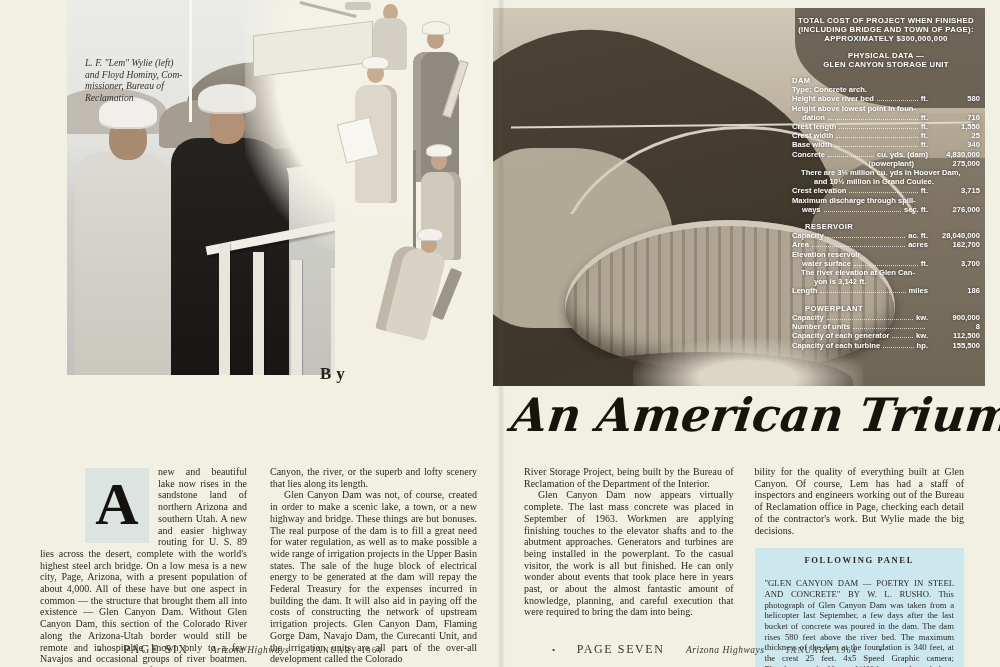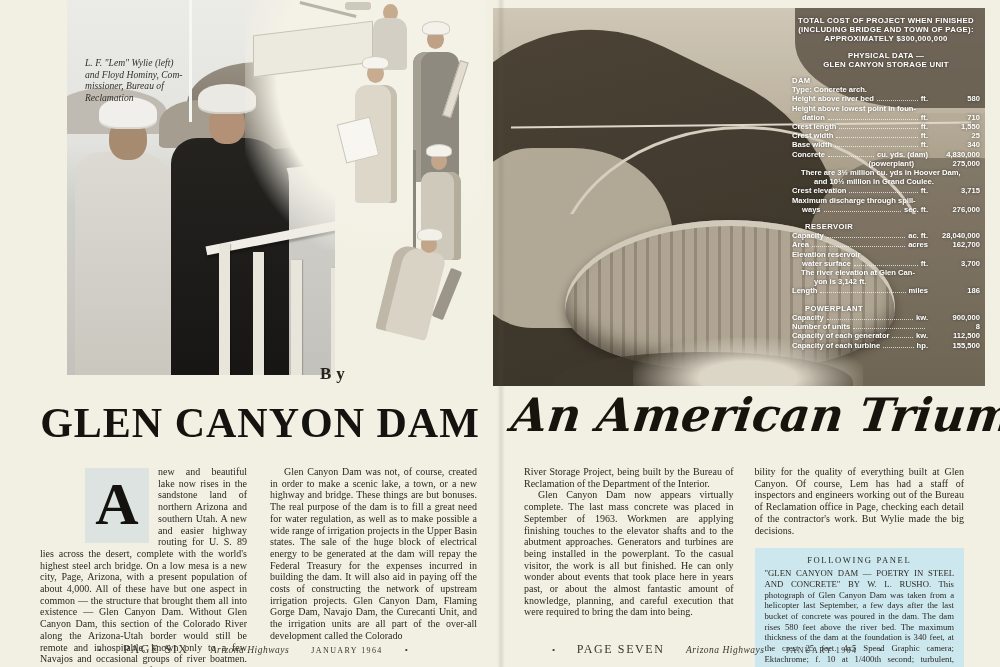--- a/index.html
+++ b/index.html
@@ -110,21 +110,21 @@
   .s-dots { flex:1; border-bottom:1px dotted rgba(255,255,255,.7); margin:0 3px 2px 3px; min-width:6px; }
   .s-u { text-align:right; white-space:nowrap; }
   .s-v { width:52px; text-align:right; white-space:nowrap; }
   .stats-body { margin-top:6px; }
 
   
   .script-title { position:absolute; left:512px; top:388px; width:476px; text-align:center;
     font-family:"DejaVu Serif", serif; font-style:italic; font-weight:bold; font-size:46px;
     transform:skewX(-7deg); letter-spacing:0px; color:#17140e; white-space:nowrap; z-index:3; }
   .panel-box { margin-top:12px; background:#cde7ef; padding:7px 10px 8px 10px; }
-  .panel-heading { text-align:center; font-size:8.6px; letter-spacing:1.6px; color:#2c2a24; margin-bottom:3px; }
+  .panel-heading { text-align:center; font-size:8.6px; letter-spacing:1.6px; color:#2c2a24; margin-bottom:13px;font-weight:bold; }
   .panel-body { font-size:8.7px; line-height:10.7px; text-align:justify; color:#2c2a24; }
 </style>
 </head>
 <body>
 
 <div class="spread">
 
   <div class="photo-left">
     <div class="pl-rock-l"></div>
     <div class="pl-rock-r"></div>
@@ -173,28 +173,28 @@
     <div class="sk-jack"></div>
     <div class="sk-jack-head"></div>
     <div class="sk-jack-hat"></div>
     <div class="sk-hammer"></div>
   </div>
 
   <div class="byline">
     <div class="byline-1">By</div>
   </div>
 
-  <h1 class="title-left">GLEN CANYON DAM</h1>
 
   <div class="cols-left">
     <div class="col">
       <span class="dropcap">A</span>
       <p class="body-p">new and beautiful lake now rises in the sandstone land of northern Arizona and southern Utah. A new and easier highway routing for U. S. 89 lies across the desert, complete with the world's highest steel arch bridge. On a low mesa is a new city, Page, Arizona, with a present population of about 4,000. All of these have but one aspect in common — the structure that brought them all into existence — Glen Canyon Dam. Without Glen Canyon Dam, this section of the Colorado River along the Arizona-Utah border would still be remote and inhospitable, known only to a few Navajos and occasional groups of river boatmen. Without the dam, most of us would never have seen Glen</p>
     </div>
     <div class="col">
+      <p class="body-p">Canyon, the river, or the superb and lofty scenery that lies along its length.</p>
       <p class="body-p indent">Glen Canyon Dam was not, of course, created in order to make a scenic lake, a town, or a new highway and bridge. These things are but bonuses. The real purpose of the dam is to fill a great need for water regulation, as well as to make possible a wide range of irrigation projects in the Upper Basin states. The sale of the huge block of electrical energy to be generated at the dam will repay the Federal Treasury for the expenses incurred in building the dam. It will also aid in paying off the costs of constructing the network of upstream irrigation projects. Glen Canyon Dam, Flaming Gorge Dam, Navajo Dam, the Curecanti Unit, and the irrigation units are all part of the over-all development called the Colorado</p>
     </div>
   </div>
 
   <div class="footer footer-left">
     <span class="f-dot">•</span>
     <span class="f-page">PAGE SIX</span>
     <span class="f-mag">Arizona Highways</span>
     <span class="f-issue">JANUARY 1964</span>
     <span class="f-dot">•</span>

